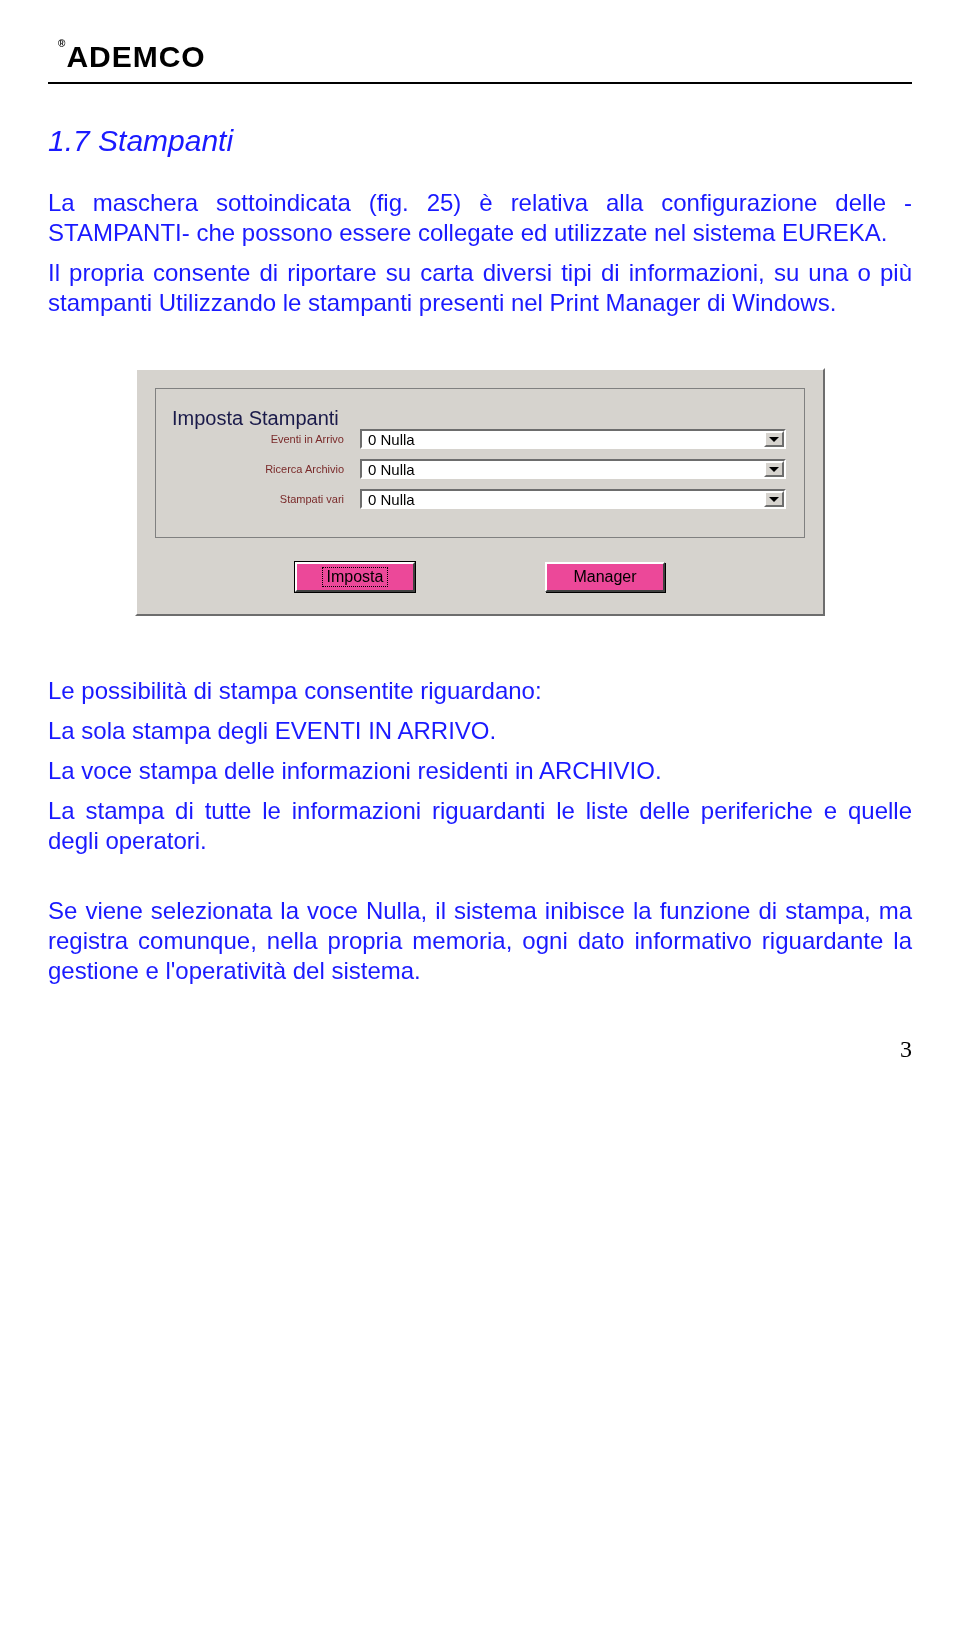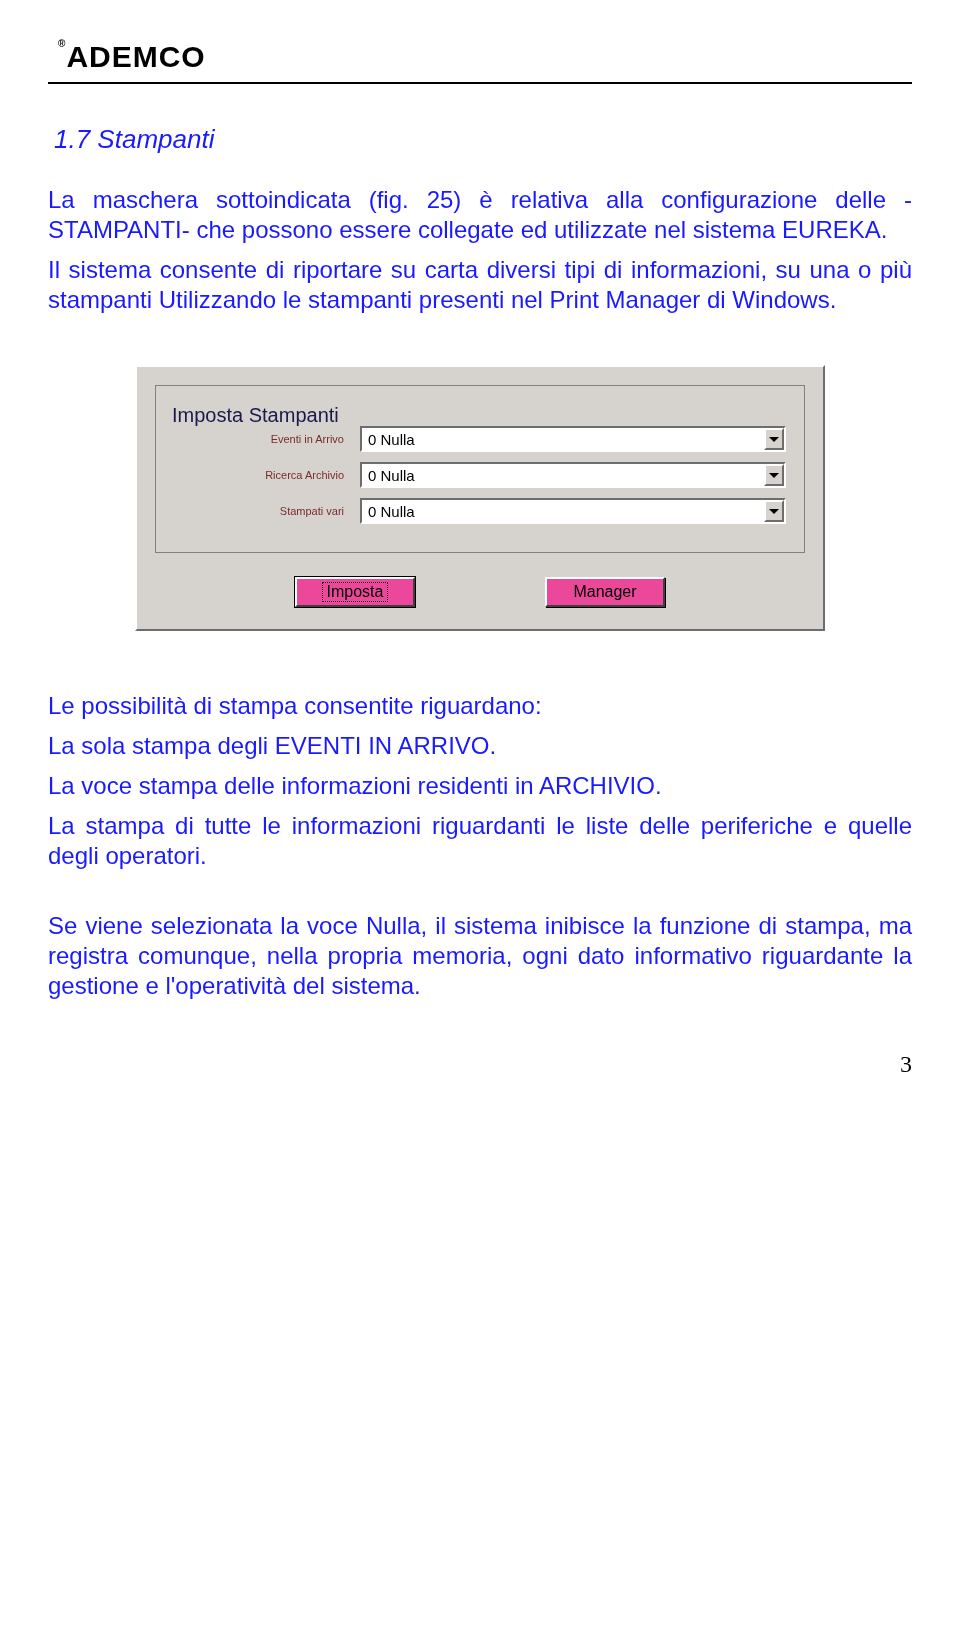--- a/index.html
+++ b/index.html
@@ -40,23 +40,23 @@
     position: relative;
     top: -2px;
   }
   .hr {
     border: none;
     border-top: 2px solid #000;
     margin: 0 0 40px 0;
   }
   .section-title {
     font-style: italic;
-    font-size: 26px;
+    font-size: 30px;
     color: #1a1aff;
-    margin: 30px 0 30px 6px;
+    margin: 30px 0 30px 0;
   }
   .body-text {
     font-size: 24px;
     color: #1a1aff;
     line-height: 1.25;
     text-align: justify;
     margin: 0 0 10px 0;
   }
   .dialog-wrap {
     display: flex;
@@ -108,21 +108,21 @@
     width: 170px;
     text-align: right;
     font-family: Tahoma, Arial, sans-serif;
     font-size: 11px;
     color: #7a2a2a;
     padding-right: 16px;
   }
   .dropdown {
     flex: 1;
     display: flex;
-    height: 26px;
+    height: 20px;
     background: #fff;
     border-top: 2px solid #6d6d6d;
     border-left: 2px solid #6d6d6d;
     border-right: 2px solid #fff;
     border-bottom: 2px solid #fff;
     box-sizing: border-box;
     align-items: center;
     font-family: Tahoma, Arial, sans-serif;
     font-size: 15px;
     color: #000;
@@ -200,21 +200,21 @@
   <div class="header-row">
     <div class="logo">
       <span class="reg">®</span><span>ADEMCO</span>
     </div>
   </div>
   <hr class="hr">
 
   <div class="section-title">1.7 Stampanti</div>
 
   <p class="body-text">La maschera sottoindicata (fig. 25) è relativa alla configurazione delle -STAMPANTI- che possono essere collegate ed utilizzate nel sistema EUREKA.</p>
-  <p class="body-text">Il sistema consente di riportare su carta diversi tipi di informazioni, su una o più stampanti Utilizzando le stampanti presenti nel Print Manager di Windows.</p>
+  <p class="body-text">Il propria consente di riportare su carta diversi tipi di informazioni, su una o più stampanti Utilizzando le stampanti presenti nel Print Manager di Windows.</p>
 
   <div class="dialog-wrap">
     <div class="dialog">
       <div class="groupbox">
         <div class="legend">Imposta Stampanti</div>
 
         <div class="field-row">
           <div class="field-label">Eventi in Arrivo</div>
           <div class="dropdown">
             <div class="dd-text">0 Nulla</div>

